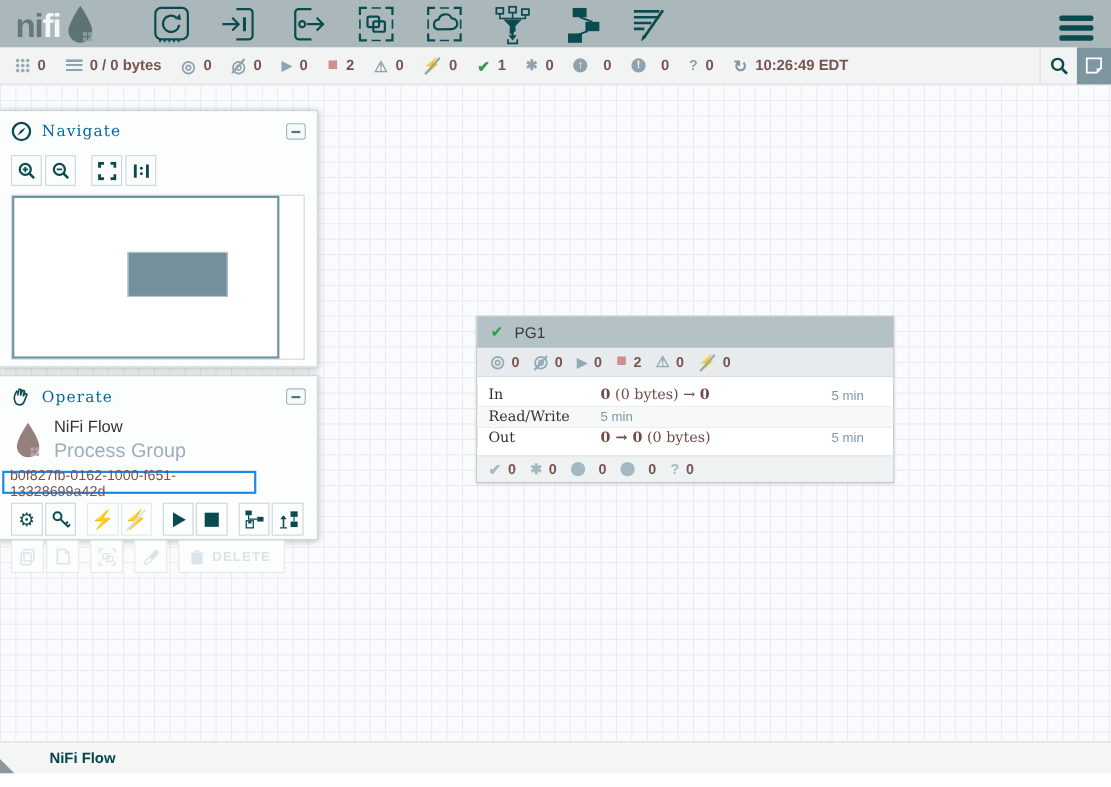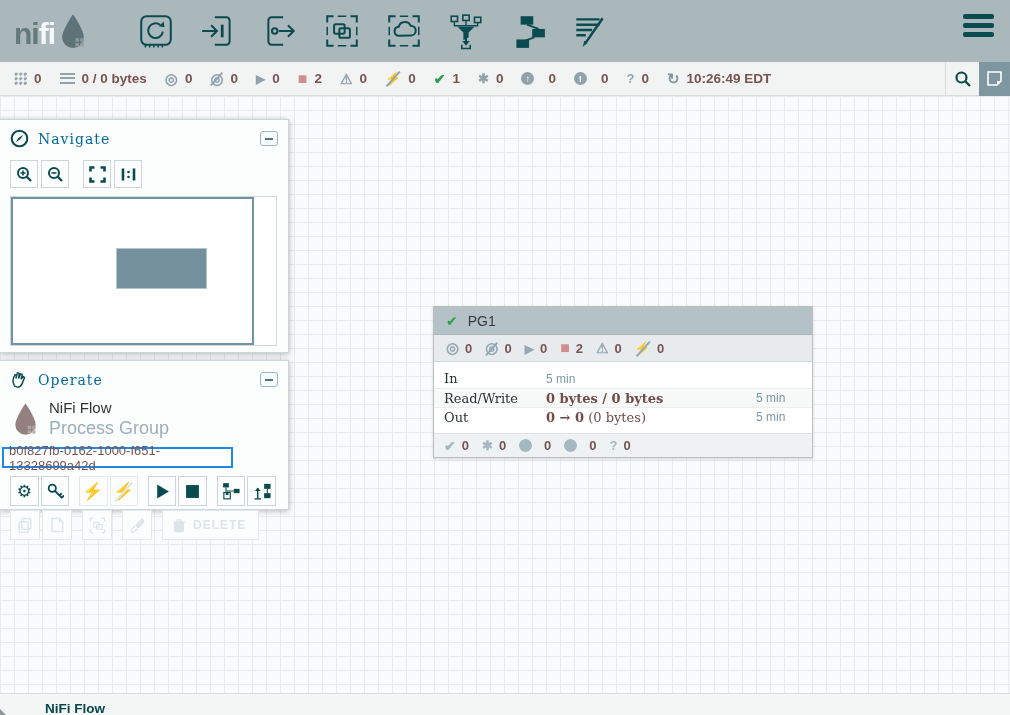--- a/index.html
+++ b/index.html
@@ -1,19 +1,19 @@
 <!DOCTYPE html>
 <html><head>
 <meta charset="utf-8">
 <style>
   * { margin:0; padding:0; box-sizing:border-box; }
   html,body { width:1010px; height:715px; font-family:"Liberation Sans",sans-serif; overflow:hidden; background:#fff; }
 
   
-  .topbar { height:62px; background:#aab8bc; display:flex; align-items:center; position:relative; }
+  .topbar { height:43px; background:#aab8bc; display:flex; align-items:center; position:relative; }
   .logo { display:flex; align-items:flex-end; margin-left:14px; }
   .logo .ni { font-size:30px; font-weight:bold; color:#65787c; letter-spacing:-1px; line-height:1; }
   .logo .fi { font-size:30px; font-weight:bold; color:#f5f8f8; letter-spacing:-1px; line-height:1; }
   .logo svg { margin-left:3px; }
   .tools { display:flex; align-items:center; margin-left:48px; }
   .tool { width:40px; height:40px; margin-right:22px; display:flex; align-items:center; justify-content:center; cursor:grab; }
   .tool svg { stroke:#0a4b50; fill:none; stroke-width:1.9; }
   .hamburger { position:absolute; right:16px; top:14px; width:31px; cursor:pointer; }
   .hamburger div { height:5px; background:#0a4b50; border-radius:2px; margin-bottom:4px; }
 
@@ -446,25 +446,25 @@
         <span class="n">2</span>
       <span class="ic g-warn"></span>
         <span class="n">0</span>
       <span class="ic g-bolt slashed"></span>
         <span class="n">0</span>
     </div>
     <div class="pg-gap"></div>
     <div>
       <div class="pg-row">
         <span class="lbl">In</span>
+        <span class="val"><b>0</b><span> (0 bytes) → </span><b>0</b></span>
         <span class="win">5 min</span>
       </div>
       <div class="pg-row alt">
         <span class="lbl">Read/Write</span>
-        <span class="val"><b>0 bytes / 0 bytes</b><span></span><b></b></span>
         <span class="win">5 min</span>
       </div>
       <div class="pg-row">
         <span class="lbl">Out</span>
         <span class="val"><b>0 → 0</b><span> (0 bytes)</span><b></b></span>
         <span class="win">5 min</span>
       </div>
     </div>
     <div class="pg-gap"></div>
     <div class="pg-foot">

